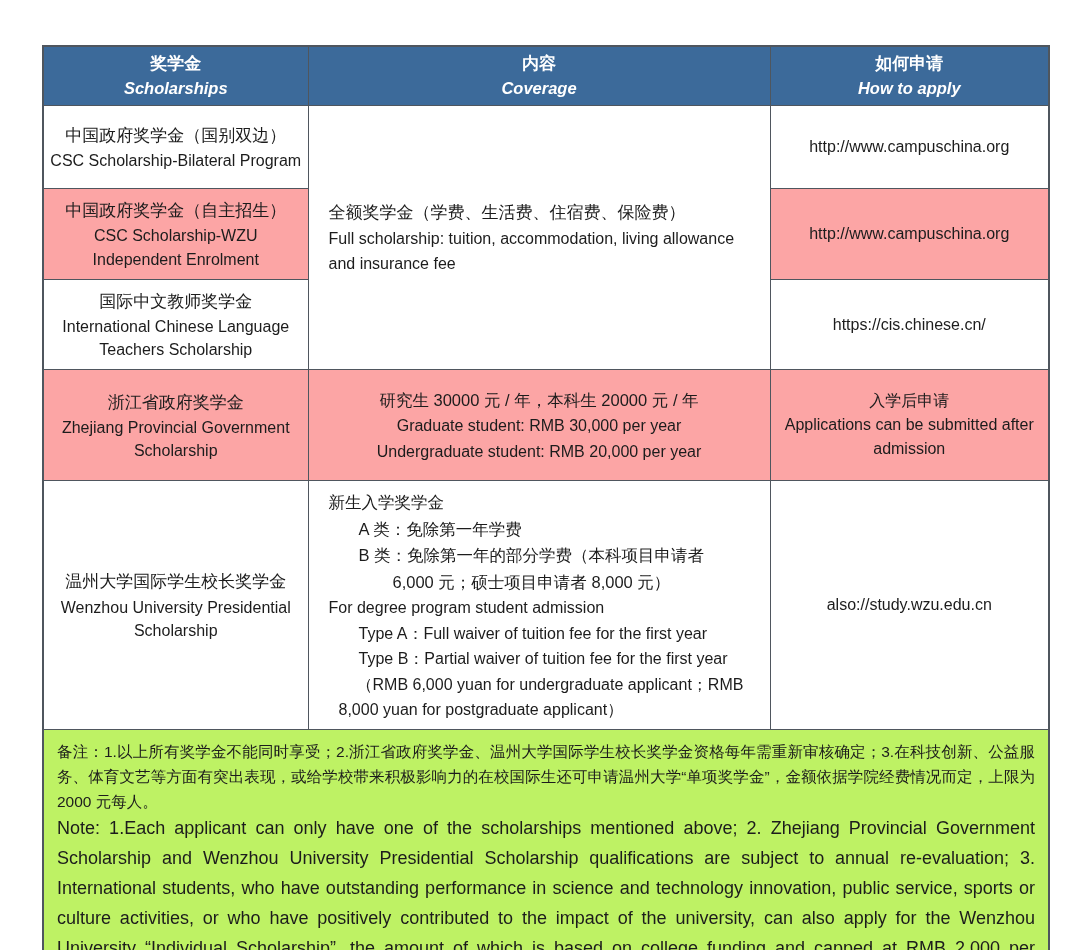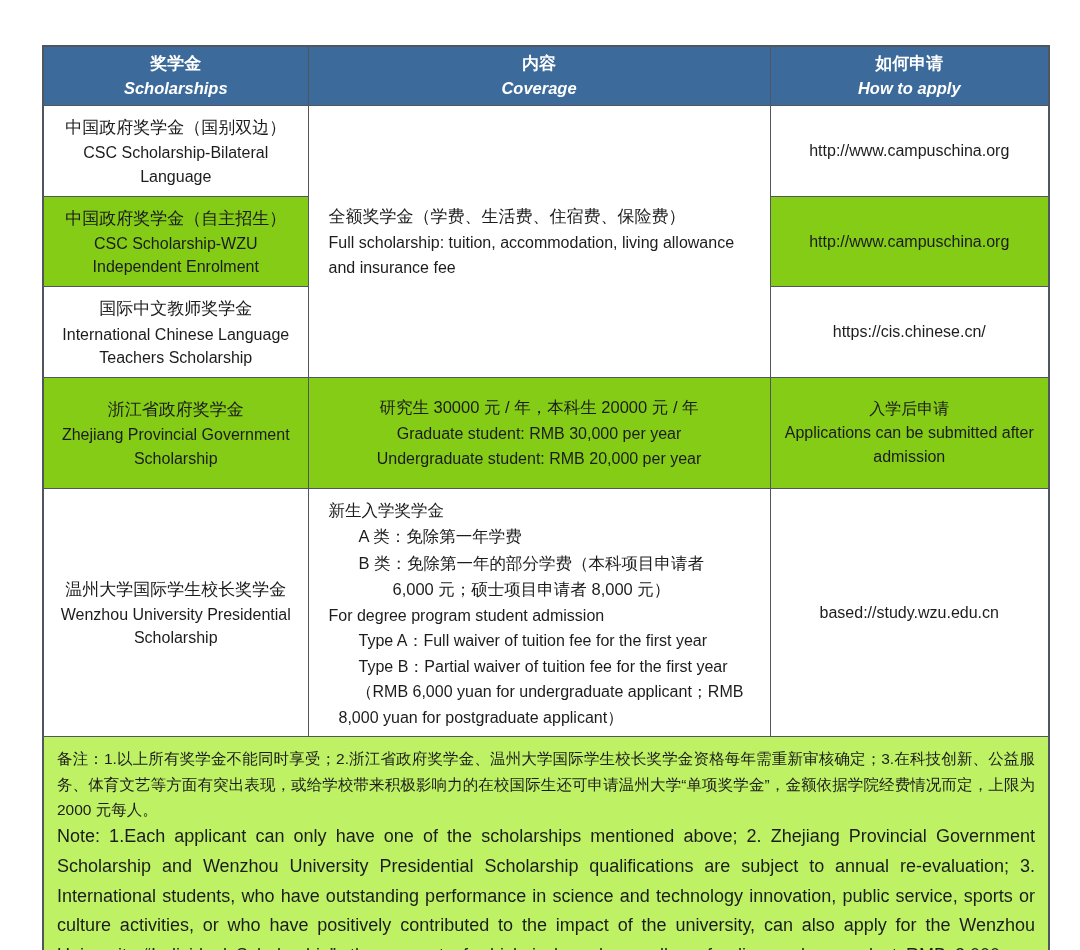--- a/index.html
+++ b/index.html
@@ -30,21 +30,21 @@
     background: #3c6a9a;
     color: #ffffff;
     height: 59px;
     text-align: center;
     font-weight: bold;
     padding: 4px 2px;
   }
   .hzh { font-size: 17px; line-height: 1.55; }
   .hen { font-size: 16.5px; line-height: 1.45; font-style: italic; }
   td.bg-white { background: #ffffff; }
-  td.bg-alt { background: #84cc16; text-align: center; }
+  td.bg-alt { background: #fca5a5; text-align: center; }
   .name-cell { text-align: center; padding: 8px 6px; }
   .nzh { font-size: 17px; line-height: 1.6; }
   .nen { font-size: 16px; line-height: 1.45; }
   .cov-cell { text-align: left; padding: 6px 20px; }
   .cov-zh { font-size: 17px; line-height: 1.65; }
   .cov-en { font-size: 16px; line-height: 1.55; }
   .apply-cell { text-align: center; font-size: 16px; line-height: 1.5; }
   .r1 td { height: 83px; }
   .r2 td { height: 83px; }
   .r3 td { height: 83px; }
@@ -96,21 +96,21 @@
         <th>
           <div class="hzh">如何申请</div>
           <div class="hen">How to apply</div>
         </th>
       </tr>
     </thead>
     <tbody>
       <tr class="r1">
         <td class="name-cell bg-white">
           <div class="nzh">中国政府奖学金（国别双边）</div>
-          <div class="nen">CSC Scholarship-Bilateral Language</div>
+          <div class="nen">CSC Scholarship-Bilateral Program</div>
         </td>
         <td class="cov-cell bg-white" rowspan="3">
           <div class="cov-zh">全额奖学金（学费、生活费、住宿费、保险费）</div>
           <div class="cov-en">Full scholarship: tuition, accommodation, living allowance and insurance fee</div>
         </td>
         <td class="apply-cell bg-white">http://www.campuschina.org</td>
       </tr>
       <tr class="r2">
         <td class="name-cell bg-alt">
           <div class="nzh">中国政府奖学金（自主招生）</div>
@@ -147,21 +147,21 @@
         </td>
         <td class="cov-cell bg-white">
           <div class="cov-line zh">新生入学奖学金</div>
           <div class="cov-line zh ind1">A 类：免除第一年学费</div>
           <div class="cov-line zh hangB">B 类：免除第一年的部分学费（本科项目申请者 6,000 元；硕士项目申请者 8,000 元）</div>
           <div class="cov-line">For degree program student admission</div>
           <div class="cov-line ind1">Type A：Full waiver of tuition fee for the first year</div>
           <div class="cov-line ind1">Type B：Partial waiver of tuition fee for the first year</div>
           <div class="cov-line parenL">（RMB 6,000 yuan for undergraduate applicant；RMB 8,000 yuan for postgraduate applicant）</div>
         </td>
-        <td class="apply-cell bg-white">based://study.wzu.edu.cn</td>
+        <td class="apply-cell bg-white">also://study.wzu.edu.cn</td>
       </tr>
       <tr>
         <td class="notes-cell" colspan="3">
           <div class="note-zh">备注：1.以上所有奖学金不能同时享受；2.浙江省政府奖学金、温州大学国际学生校长奖学金资格每年需重新审核确定；3.在科技创新、公益服务、体育文艺等方面有突出表现，或给学校带来积极影响力的在校国际生还可申请温州大学“单项奖学金”，金额依据学院经费情况而定，上限为 2000 元每人。</div>
           <div class="note-en">Note: 1.Each applicant can only have one of the scholarships mentioned above; 2. Zhejiang Provincial Government Scholarship and Wenzhou University Presidential Scholarship qualifications are subject to annual re-evaluation; 3. International students, who have outstanding performance in science and technology innovation, public service, sports or culture activities, or who have positively contributed to the impact of the university, can also apply for the Wenzhou University “Individual Scholarship”, the amount of which is based on college funding and capped at RMB 2,000 per student.</div>
         </td>
       </tr>
     </tbody>
   </table>
 </div>

